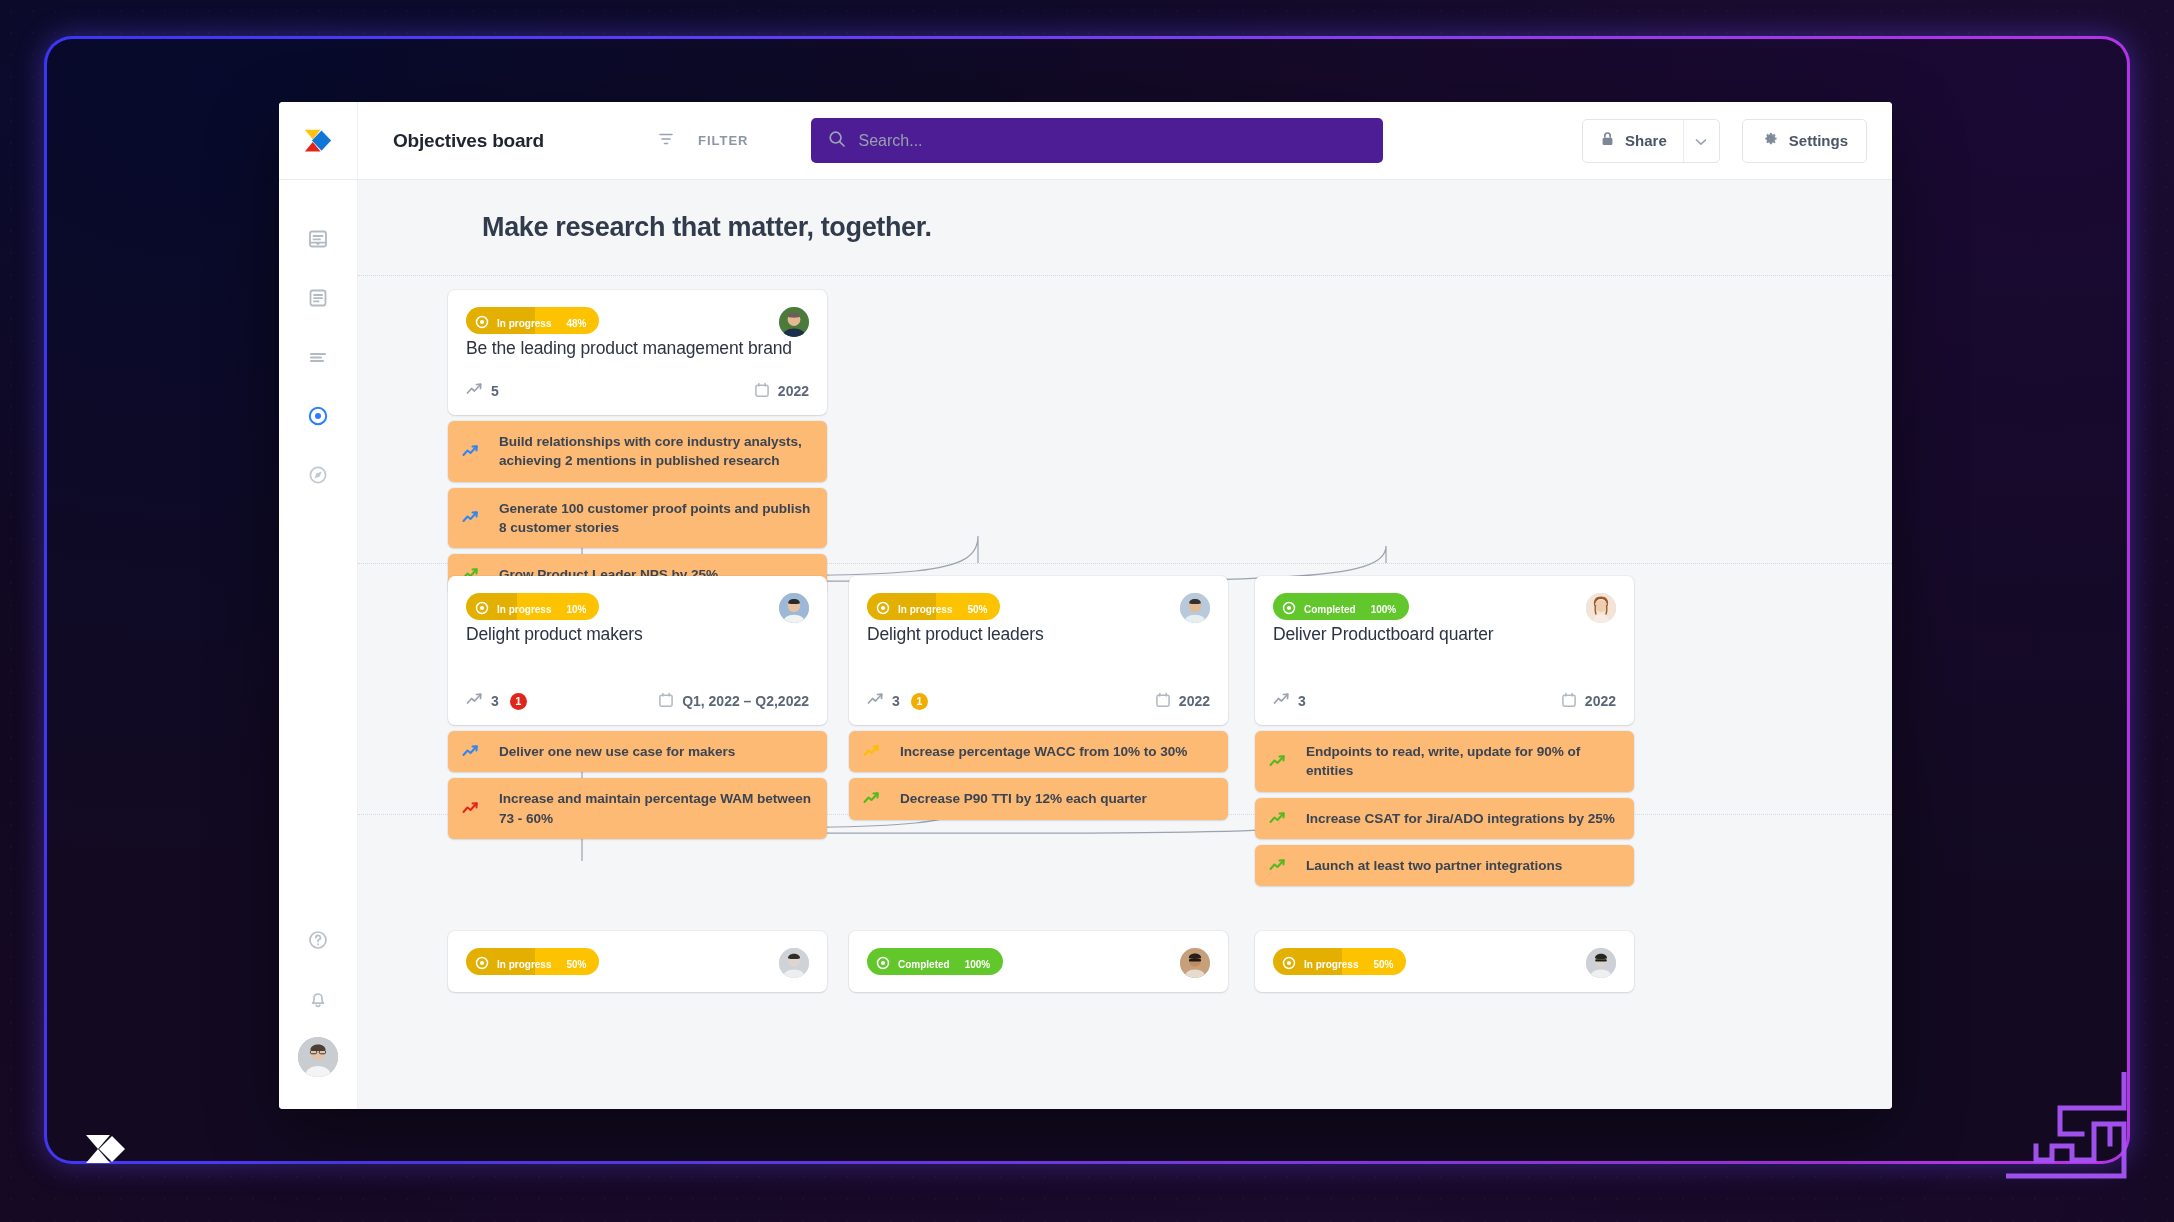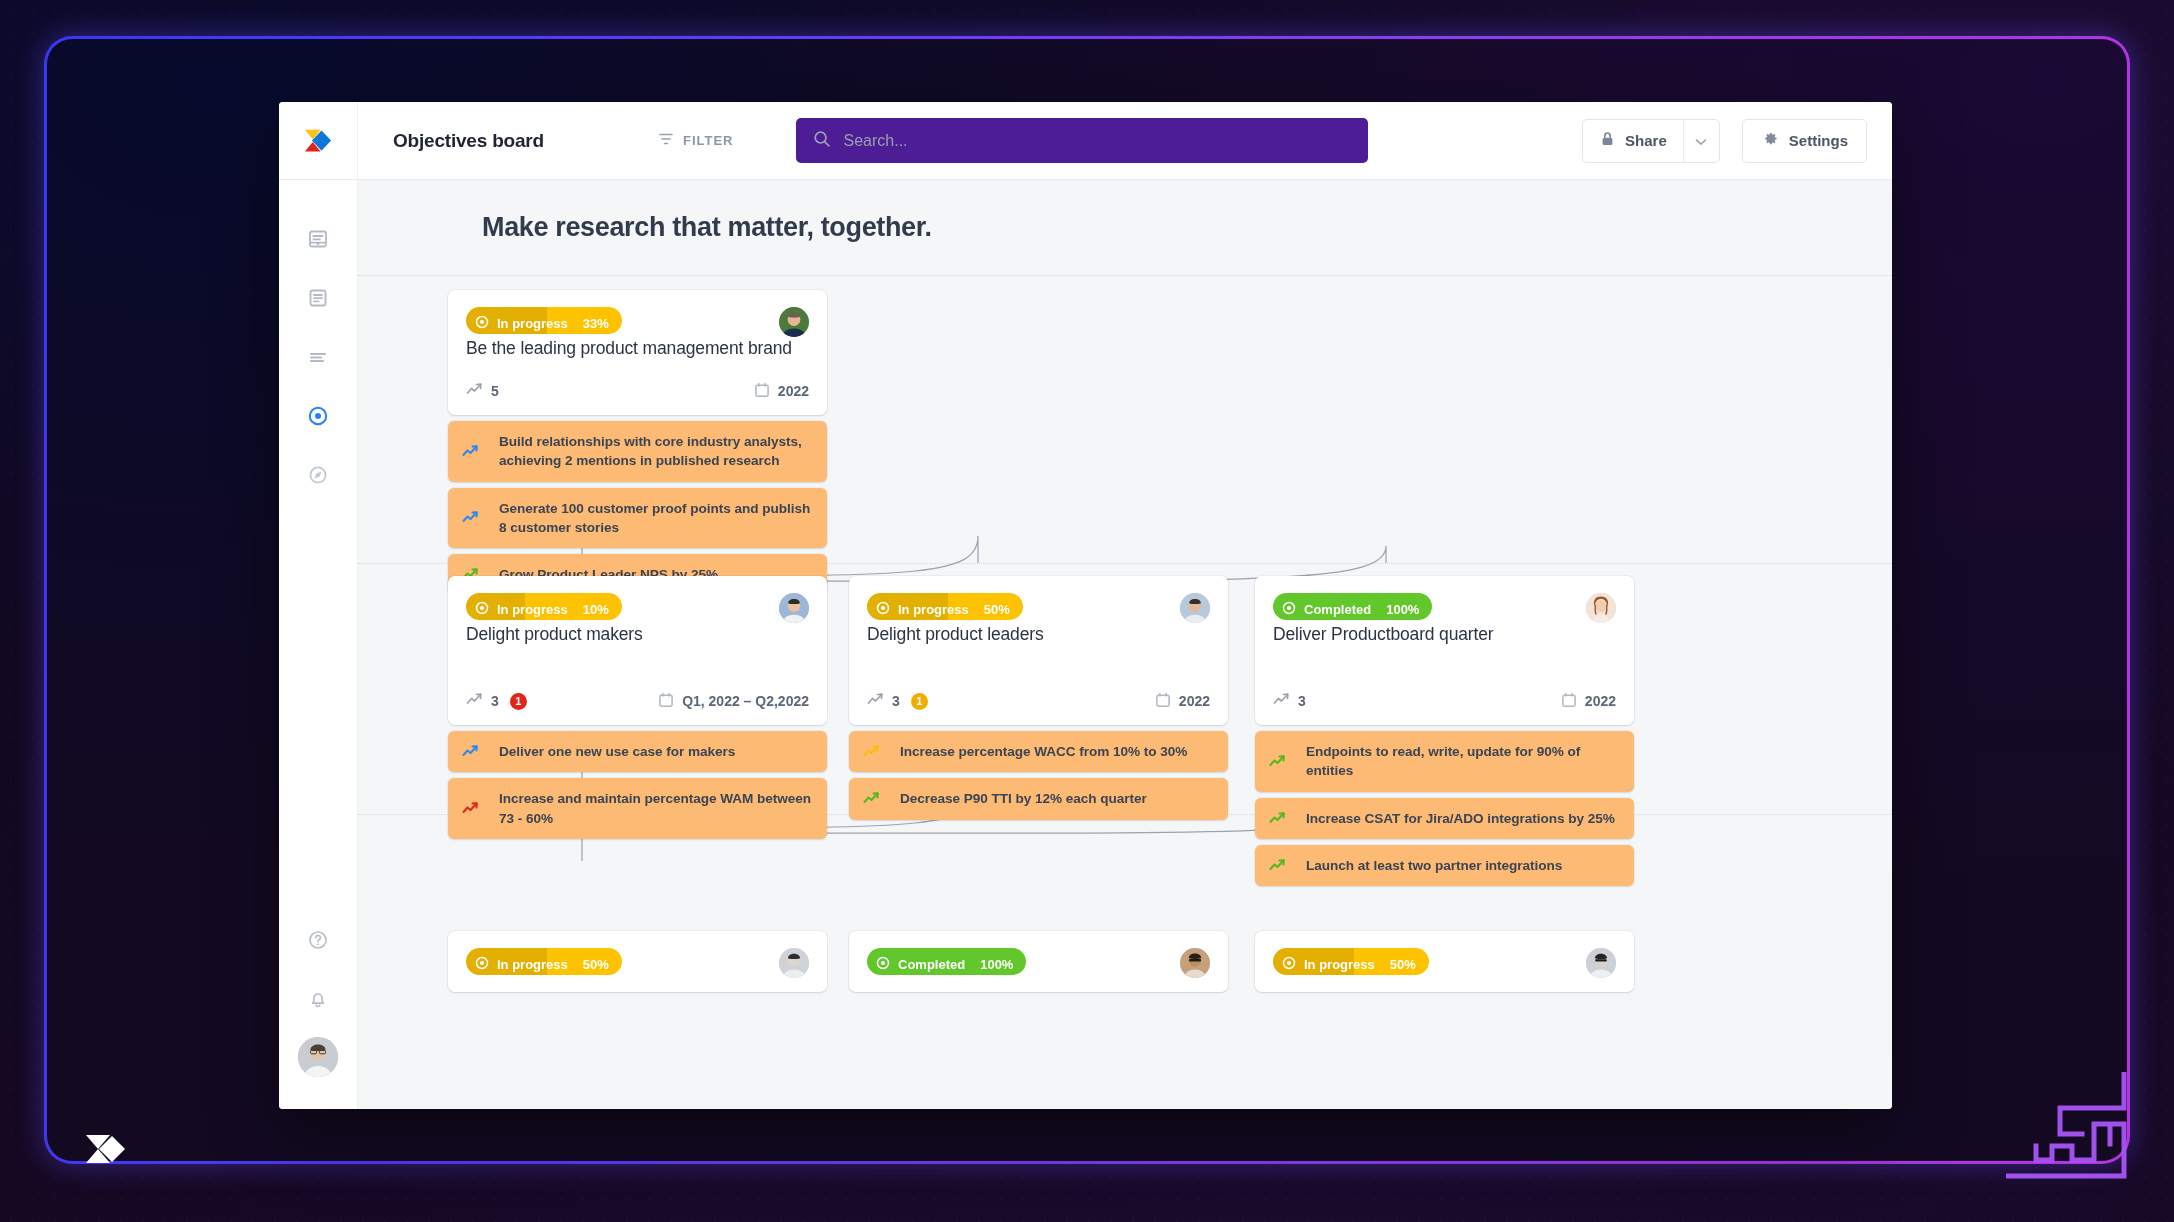--- a/index.html
+++ b/index.html
@@ -113,21 +113,21 @@
     font-size: 19px;
     font-weight: bold;
     color: #1f2430;
     margin-left: 35px;
     letter-spacing: -.2px;
     white-space: nowrap;
   }
   .filter-btn {
     display: flex;
     align-items: center;
-    gap: 9px;
+    gap: 24px;
     margin-left: 114px;
     color: #8d96a5;
     font-size: 13px;
     font-weight: bold;
     letter-spacing: 1px;
     cursor: pointer;
   }
   .search-box {
     margin-left: 62px;
     width: 572px;
@@ -265,21 +265,21 @@
   }
   .obj-card-top { display: flex; align-items: flex-start; justify-content: space-between; }
 
   .status-pill {
     height: 27px;
     border-radius: 14px;
     display: flex;
     align-items: center;
     padding: 5px 13px 0 9px;
     gap: 8px;
-    font-size: 13px;
+    font-size: 10px;
     font-weight: bold;
     color: #fff;
     position: relative;
     overflow: hidden;
     cursor: pointer;
   }
   .status-pill .pill-fill {
     position: absolute;
     left: 0; top: 0; bottom: 0;
     background: rgba(0,0,0,.10);
@@ -573,21 +573,21 @@
               <div class="status-pill" style="background:#FDC300;">
                 <div class="pill-fill" style="width:52%"></div>
                 <span class="pill-inner">
                   <span>
                     <svg width="14" height="14" viewBox="0 0 14 14" fill="none">
                       <circle cx="7" cy="7" r="5.5" stroke="#fff" stroke-width="1.5"></circle>
                       <circle cx="7" cy="7" r="2.1" fill="#fff"></circle>
                     </svg>
                   </span>
                   <span>In progress</span>
-                  <span class="pill-pct">33%</span>
+                  <span class="pill-pct">48%</span>
                 </span>
               </div>
               <div class="avatar">
                 <svg viewBox="0 0 30 30" width="30" height="30">
                   <rect width="30" height="30" fill="#4b7a3a"></rect>
                   <circle cx="15" cy="12.5" r="6.4" fill="#e6b892"></circle>
                   <path d="M15 5.4c-4 0-6.1 2.1-6.1 4.4 1.8.6 4.3.85 6.1.85s4.3-.25 6.1-.85c0-2.3-2.1-4.4-6.1-4.4z" fill="#6b6059"></path>
                   <path d="M3 30c1.2-5.8 5.4-8.6 12-8.6S25.8 24.2 27 30z" fill="#1b2f4a"></path>
                 </svg>
               </div>

